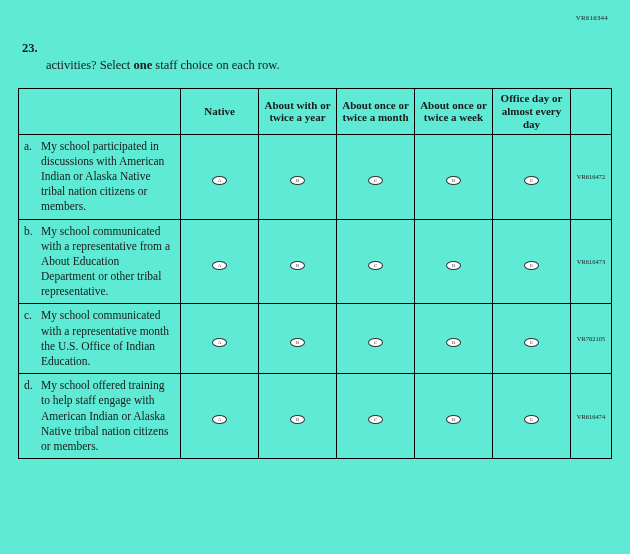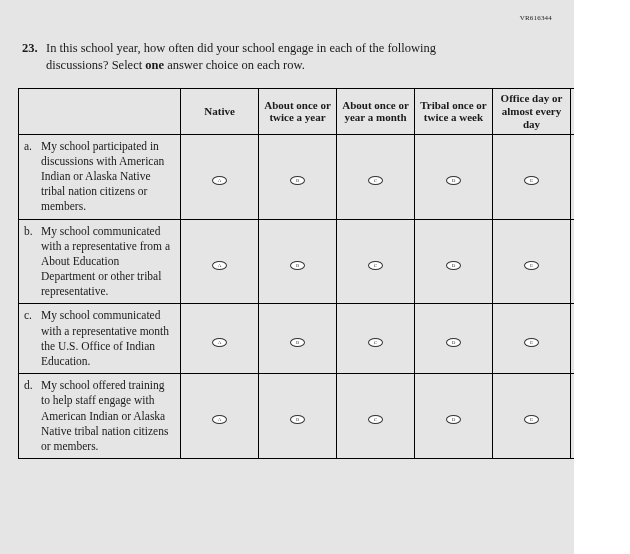--- a/index.html
+++ b/index.html
@@ -3,23 +3,23 @@
 <meta charset="utf-8">
 <style>
   * { margin: 0; padding: 0; box-sizing: border-box; }
   body {
     font-family: "Liberation Serif", "DejaVu Serif", serif;
     background: #ffffff;
     color: #1a1a1a;
   }
   .page {
     position: relative;
-    width: 574px;
+    width: 630px;
     height: 554px;
-    background: #e5e5e5;
+    background: #5eead4;
     overflow: hidden;
     font-family: Liberation Serif, serif;
   }
   .corner-code {
     position: absolute;
     top: 14px;
     right: 22px;
     font-size: 7px;
     letter-spacing: 0.2px;
     color: #222;
@@ -97,35 +97,35 @@
 </head>
 <body>
 
 <div class="page">
 
   <div class="corner-code">VR616344</div>
 
   <div class="question">
     <span class="q-number">23.</span>
     <span class="q-text">
-      <span>In this school year, how often did your school engage in each of the following</span><br>
-      <span>discussions? Select</span>
+      <br>
+      <span>activities? Select</span>
       <span class="q-bold">one</span>
-      <span>answer choice on each row.</span>
+      <span>staff choice on each row.</span>
     </span>
   </div>
 
   <table class="survey">
     <thead>
       <tr>
         <th class="stub-col"></th>
         <th class="ans-col">Native</th>
-        <th class="ans-col">About once or twice a year</th>
-        <th class="ans-col">About once or year a month</th>
-        <th class="ans-col">Tribal once or twice a week</th>
+        <th class="ans-col">About with or twice a year</th>
+        <th class="ans-col">About once or twice a month</th>
+        <th class="ans-col">About once or twice a week</th>
         <th class="ans-col">Office day or almost every day</th>
         <th class="code-col"></th>
       </tr>
     </thead>
     <tbody>
 
       <tr>
         <td class="stub">
           <div class="stub-inner">
             <span class="row-letter">a.</span>

